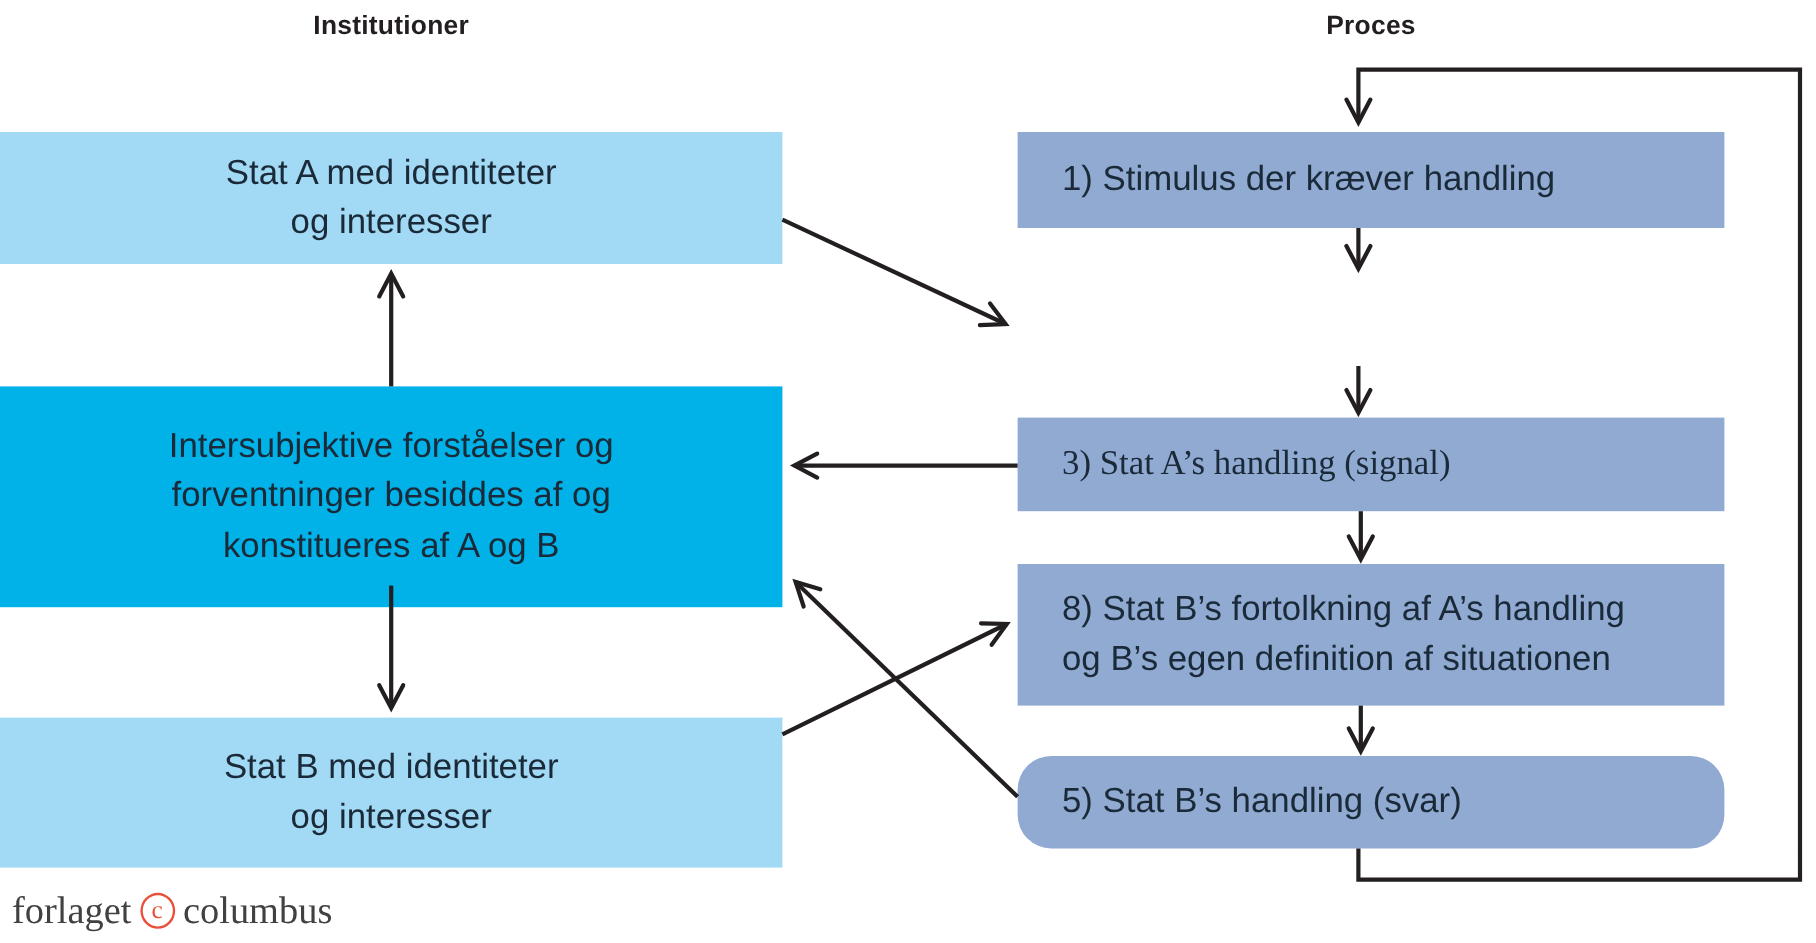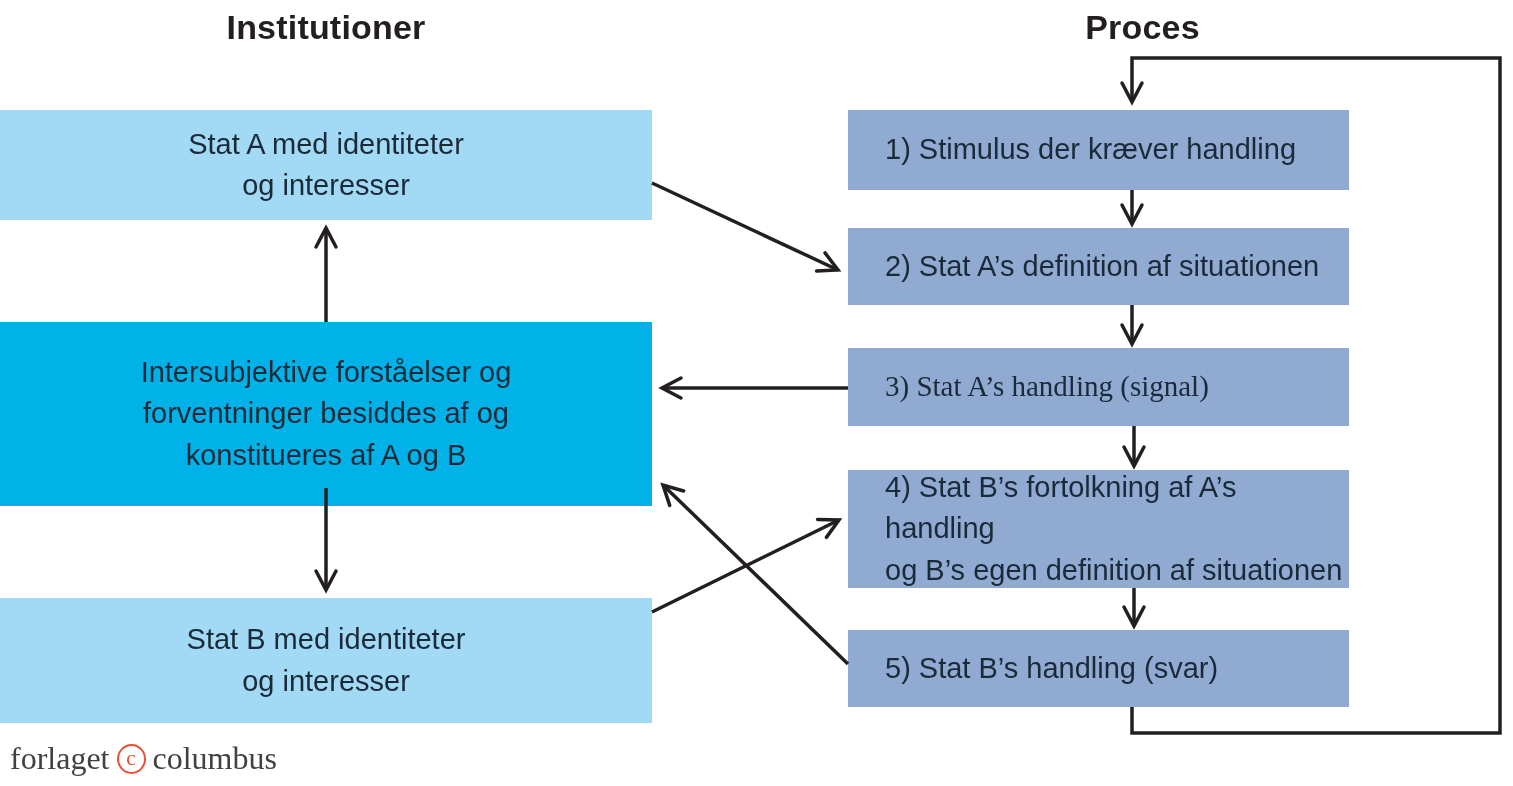--- a/index.html
+++ b/index.html
@@ -11,21 +11,21 @@
   #stage {
     position: relative;
     width: 1513px;
     height: 786px;
     background: #ffffff;
     overflow: hidden;
   }
   .col-title {
     position: absolute;
     top: 8px;
-    font-size: 34px;
+    font-size: 22px;
     font-weight: bold;
     color: #231f20;
     text-align: center;
     letter-spacing: 0.2px;
   }
   #title-institutions { left: 0; width: 652px; }
   #title-process      { left: 848px; width: 589px; }
 
   .box {
     position: absolute;
@@ -43,32 +43,32 @@
     text-align: center;
     background: #a2d9f4;
   }
   .inst-box.mid { background: #00b2e8; }
   #box-state-a { top: 110px; height: 110px; }
   #box-intersubjective { top: 322px; height: 184px; }
   #box-state-b { top: 598px; height: 125px; }
 
   .proc-box {
     left: 848px;
-    width: 501px;
+    width: 589px;
     background: #90aad2;
     padding-left: 37px;
     box-sizing: border-box;
     justify-content: flex-start;
     text-align: left;
   }
   #proc-1 { top: 110px; height: 80px; }
   #proc-2 { top: 228px; height: 77px; }
   #proc-3 { top: 348px; height: 78px; font-family: Liberation Serif, serif; }
   #proc-4 { top: 470px; height: 118px; }
-  #proc-5 { top: 630px; height: 77px; }
+  #proc-5 { top: 630px; height: 77px; border-radius: 28px; }
 
   #arrow-layer {
     position: absolute;
     left: 0; top: 0;
     width: 1513px;
     height: 786px;
     pointer-events: none;
   }
   #arrow-layer line, #arrow-layer polyline {
     stroke: #231f20;
@@ -117,25 +117,24 @@
 
   <div class="box inst-box mid" id="box-intersubjective">Intersubjektive forståelser og
 forventninger besiddes af og
 konstitueres af A og B</div>
 
   <div class="box inst-box" id="box-state-b">Stat B med identiteter
 og interesser</div>
 
   <div class="box proc-box" id="proc-1">1) Stimulus der kræver handling</div>
 
-  <div class="box proc-box" id="proc-2">2) Stat A’s definition af situationen</div>
 
   <div class="box proc-box" id="proc-3">3) Stat A’s handling (signal)</div>
 
-  <div class="box proc-box" id="proc-4">4) Stat B’s fortolkning af A’s handling
+  <div class="box proc-box" id="proc-4">8) Stat B’s fortolkning af A’s handling
 og B’s egen definition af situationen</div>
 
   <div class="box proc-box" id="proc-5">5) Stat B’s handling (svar)</div>
 
   <svg id="arrow-layer" viewBox="0 0 1513 786" xmlns="http://www.w3.org/2000/svg">
     <defs>
       <marker id="vhead" markerUnits="userSpaceOnUse" markerWidth="34" markerHeight="34" refX="25" refY="15" orient="auto">
         <path d="M6,5 L25,15 L6,25" fill="none" stroke="#231f20" stroke-width="3.5" stroke-linecap="round"></path>
       </marker>
     </defs>

